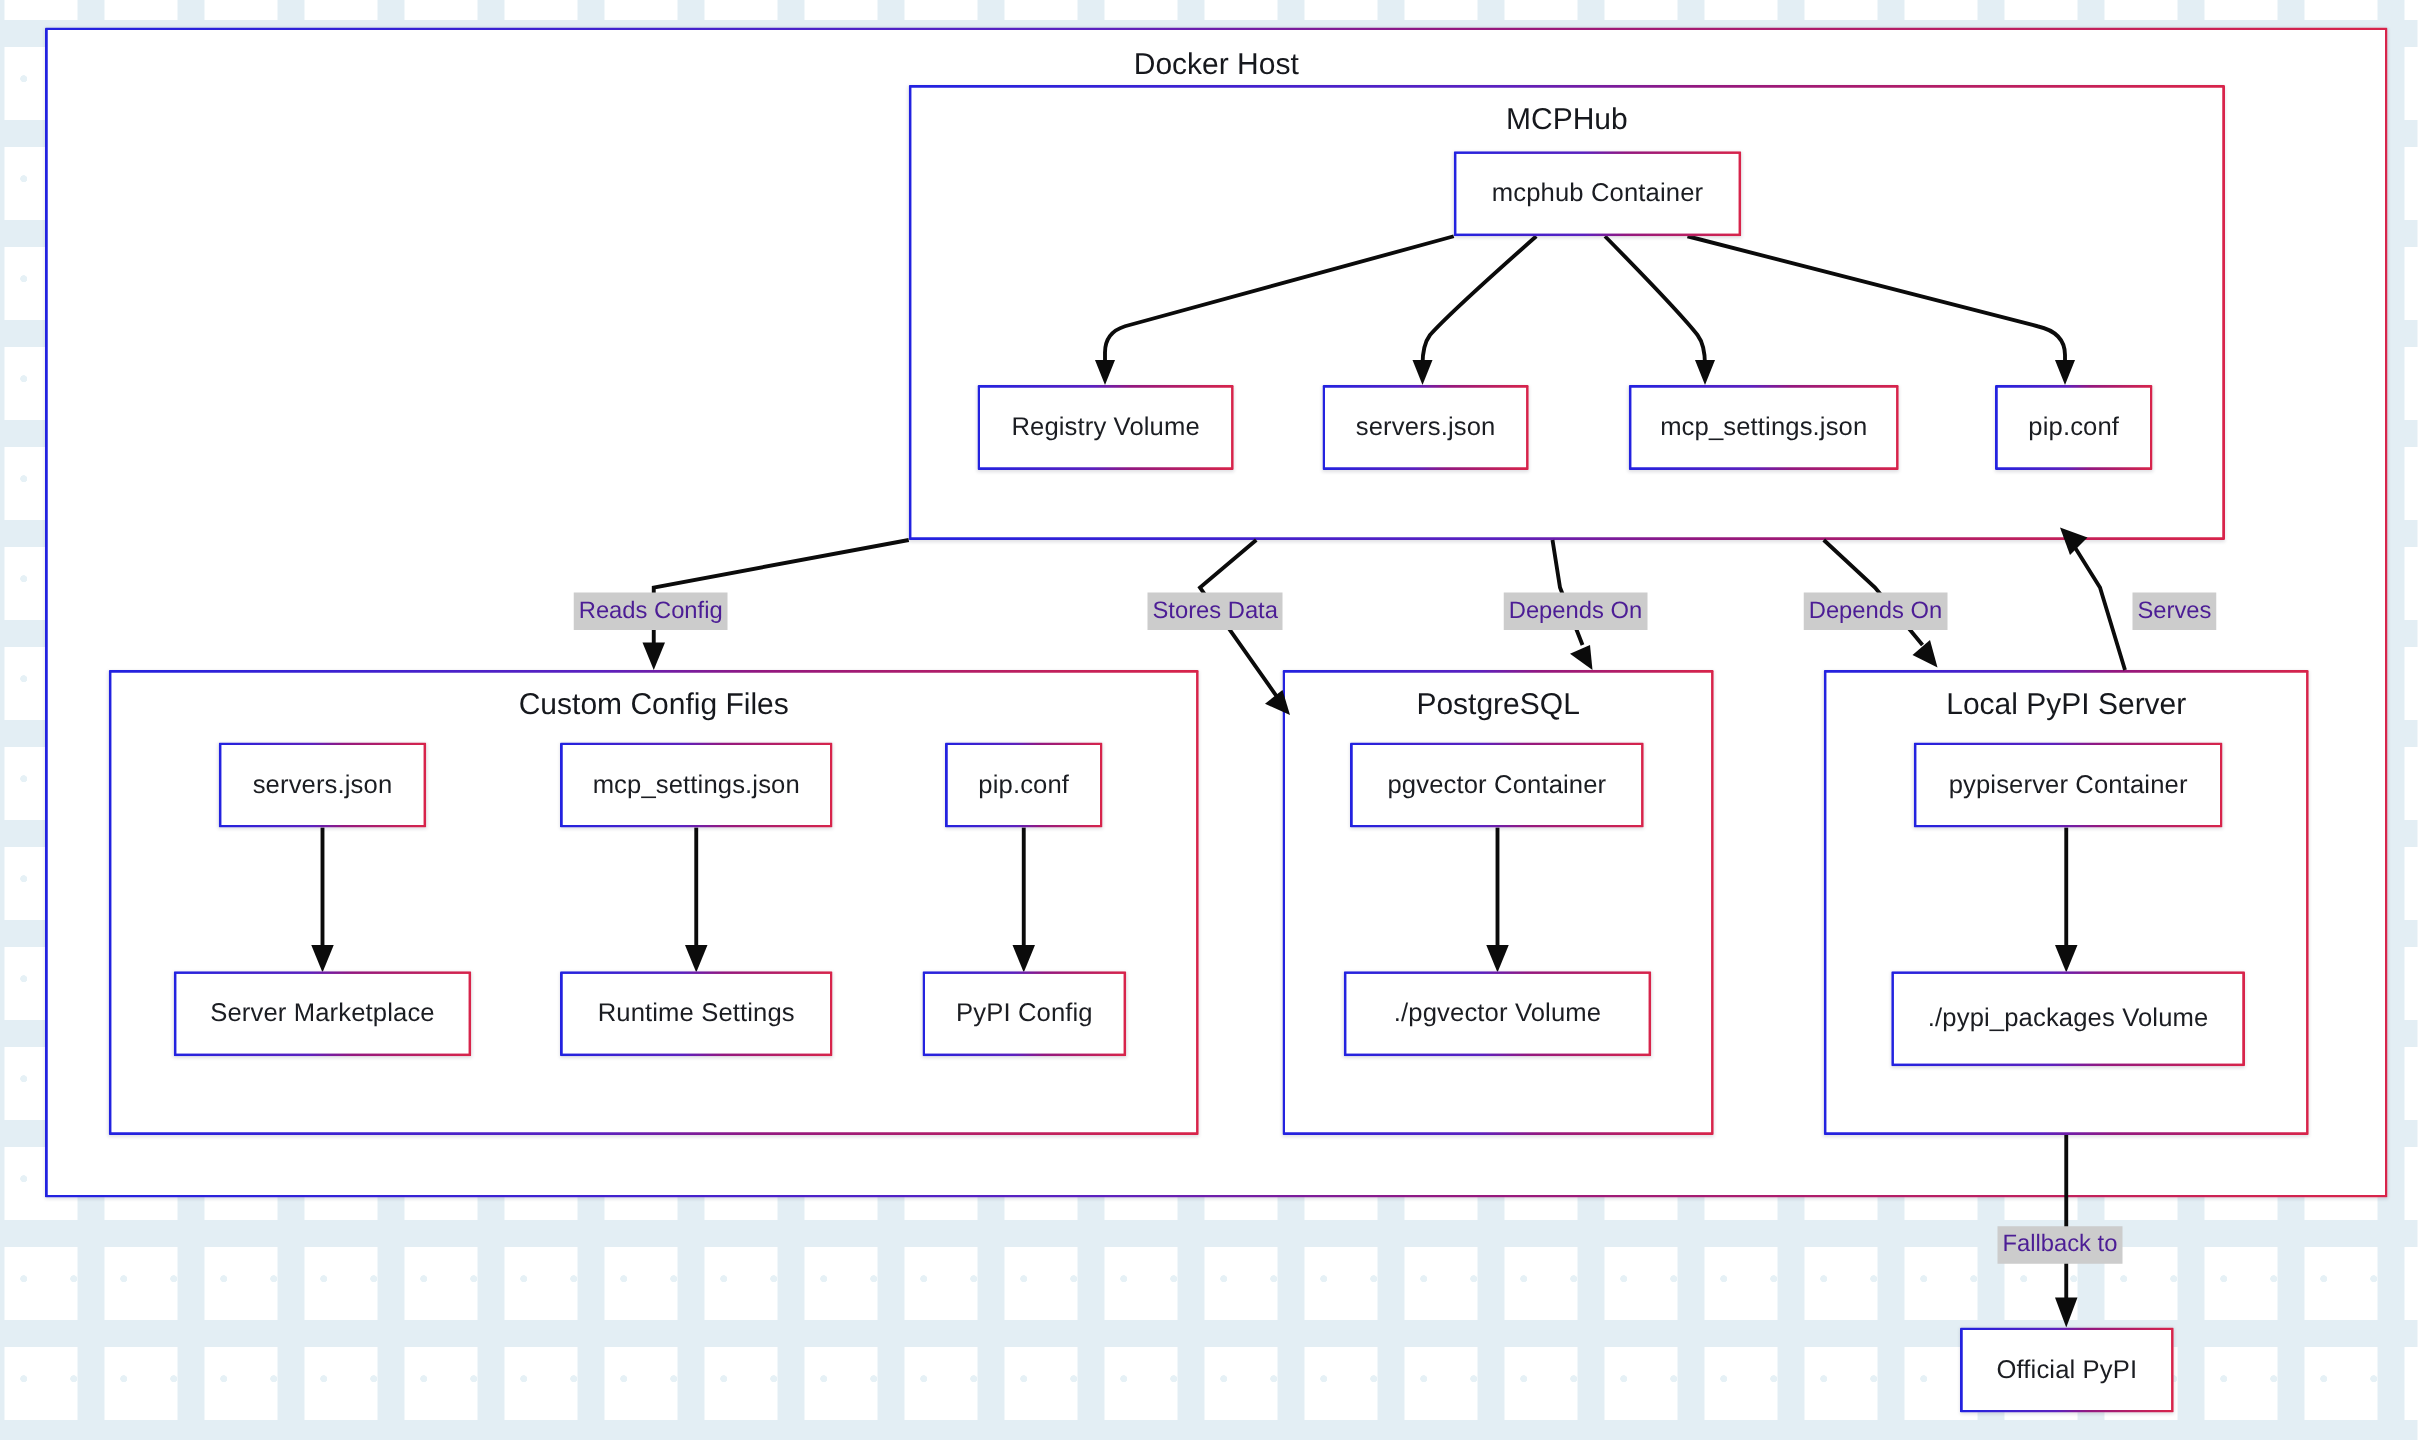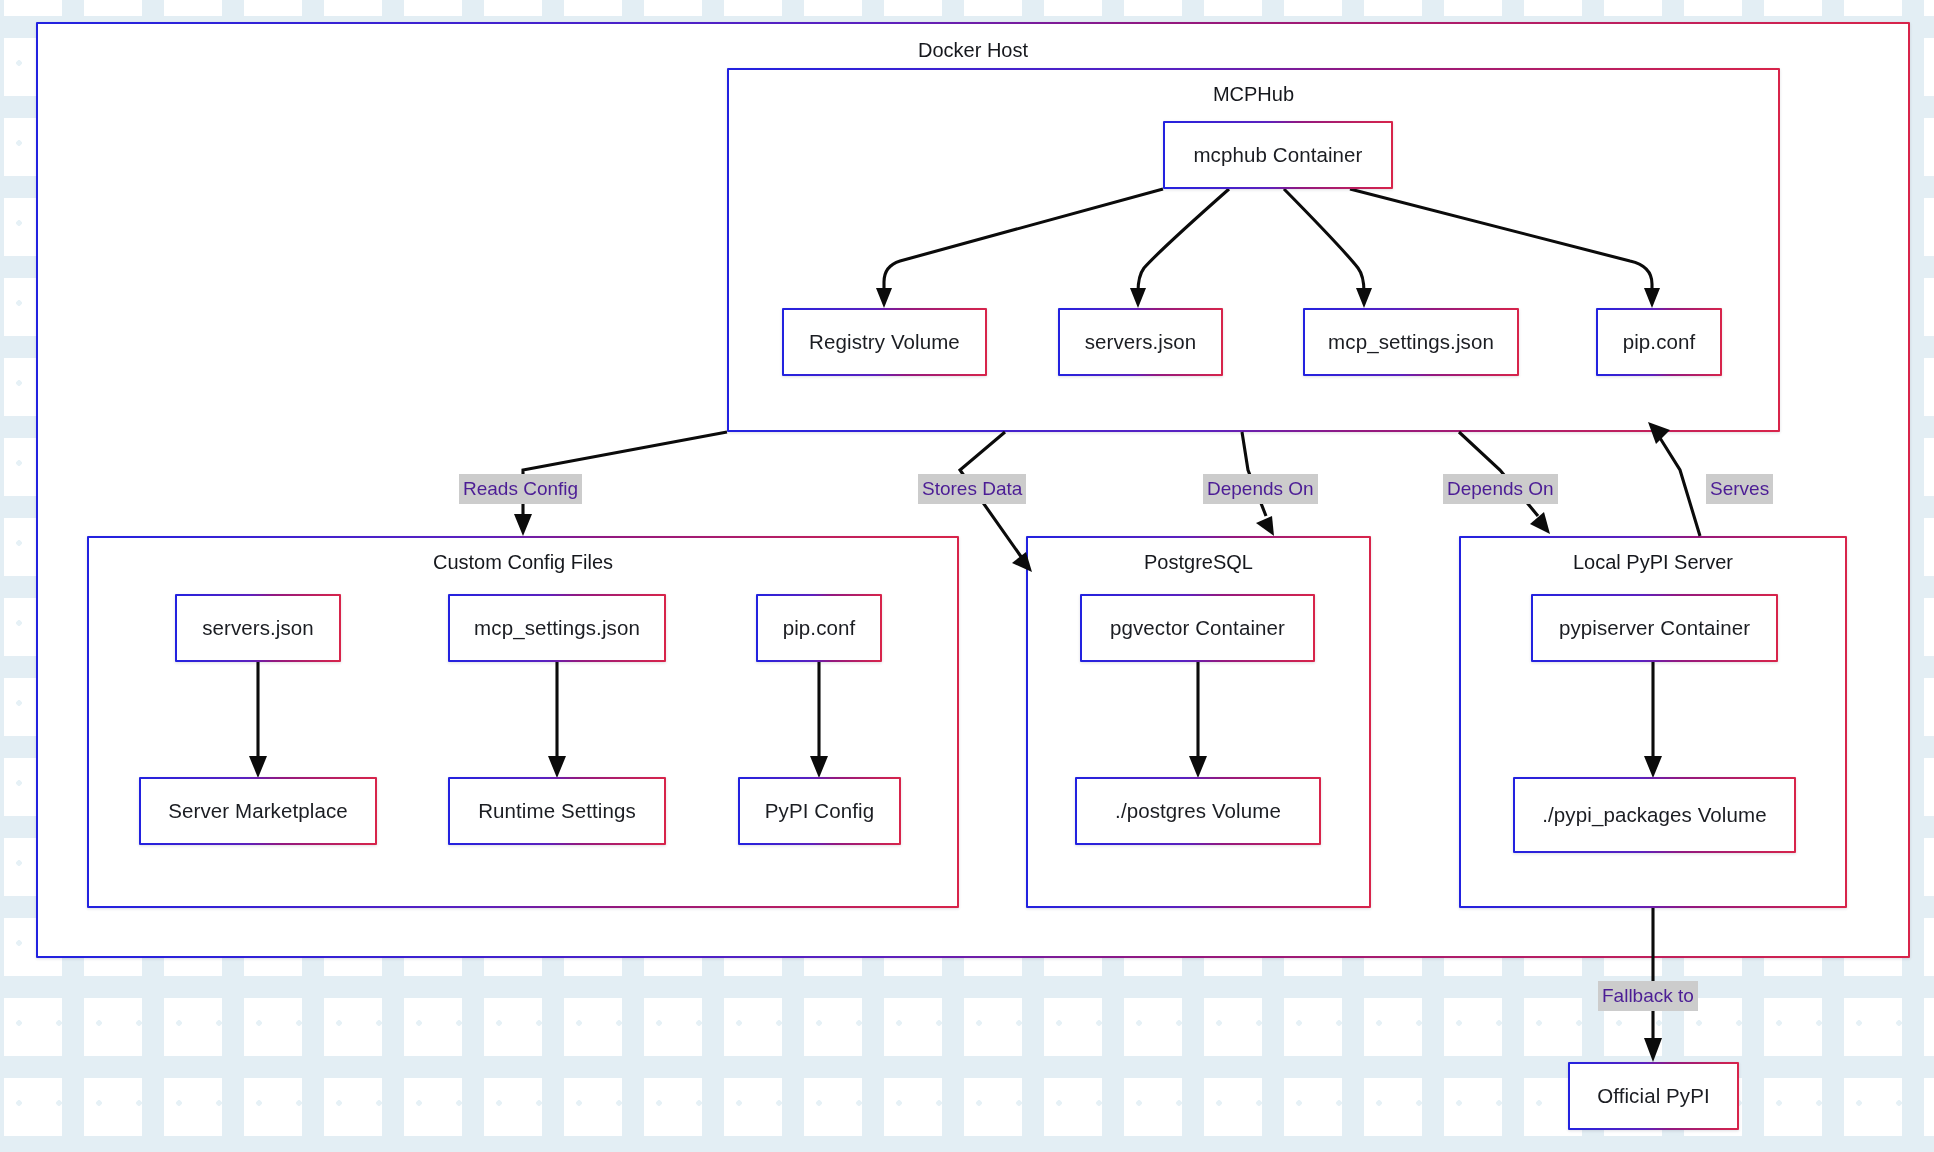--- a/index.html
+++ b/index.html
@@ -51,21 +51,21 @@
     background-origin: border-box;
     background-clip: padding-box, border-box;
     box-shadow: 0 1px 3px rgba(30,30,60,0.14);
   }
 
   .cluster-title {
     position: absolute;
     left: 0;
     right: 0;
     text-align: center;
-    font-size: 20px;
+    font-size: 24px;
     color: #16181d;
     white-space: nowrap;
     line-height: 1;
   }
 
   .node-label {
     position: absolute;
     inset: 0;
     display: flex;
     align-items: center;
@@ -225,21 +225,21 @@
 
   <div class="gbox" style="left:738px; top:777px; width:163px; height:68px;">
     <span class="node-label">PyPI Config</span>
   </div>
 
   <div class="gbox" style="left:1080px; top:594px; width:235px; height:68px;">
     <span class="node-label">pgvector Container</span>
   </div>
 
   <div class="gbox" style="left:1075px; top:777px; width:246px; height:68px;">
-    <span class="node-label">./postgres Volume</span>
+    <span class="node-label">./pgvector Volume</span>
   </div>
 
   <div class="gbox" style="left:1531px; top:594px; width:247px; height:68px;">
     <span class="node-label">pypiserver Container</span>
   </div>
 
   <div class="gbox" style="left:1513px; top:777px; width:283px; height:76px;">
     <span class="node-label">./pypi_packages Volume</span>
   </div>
 

